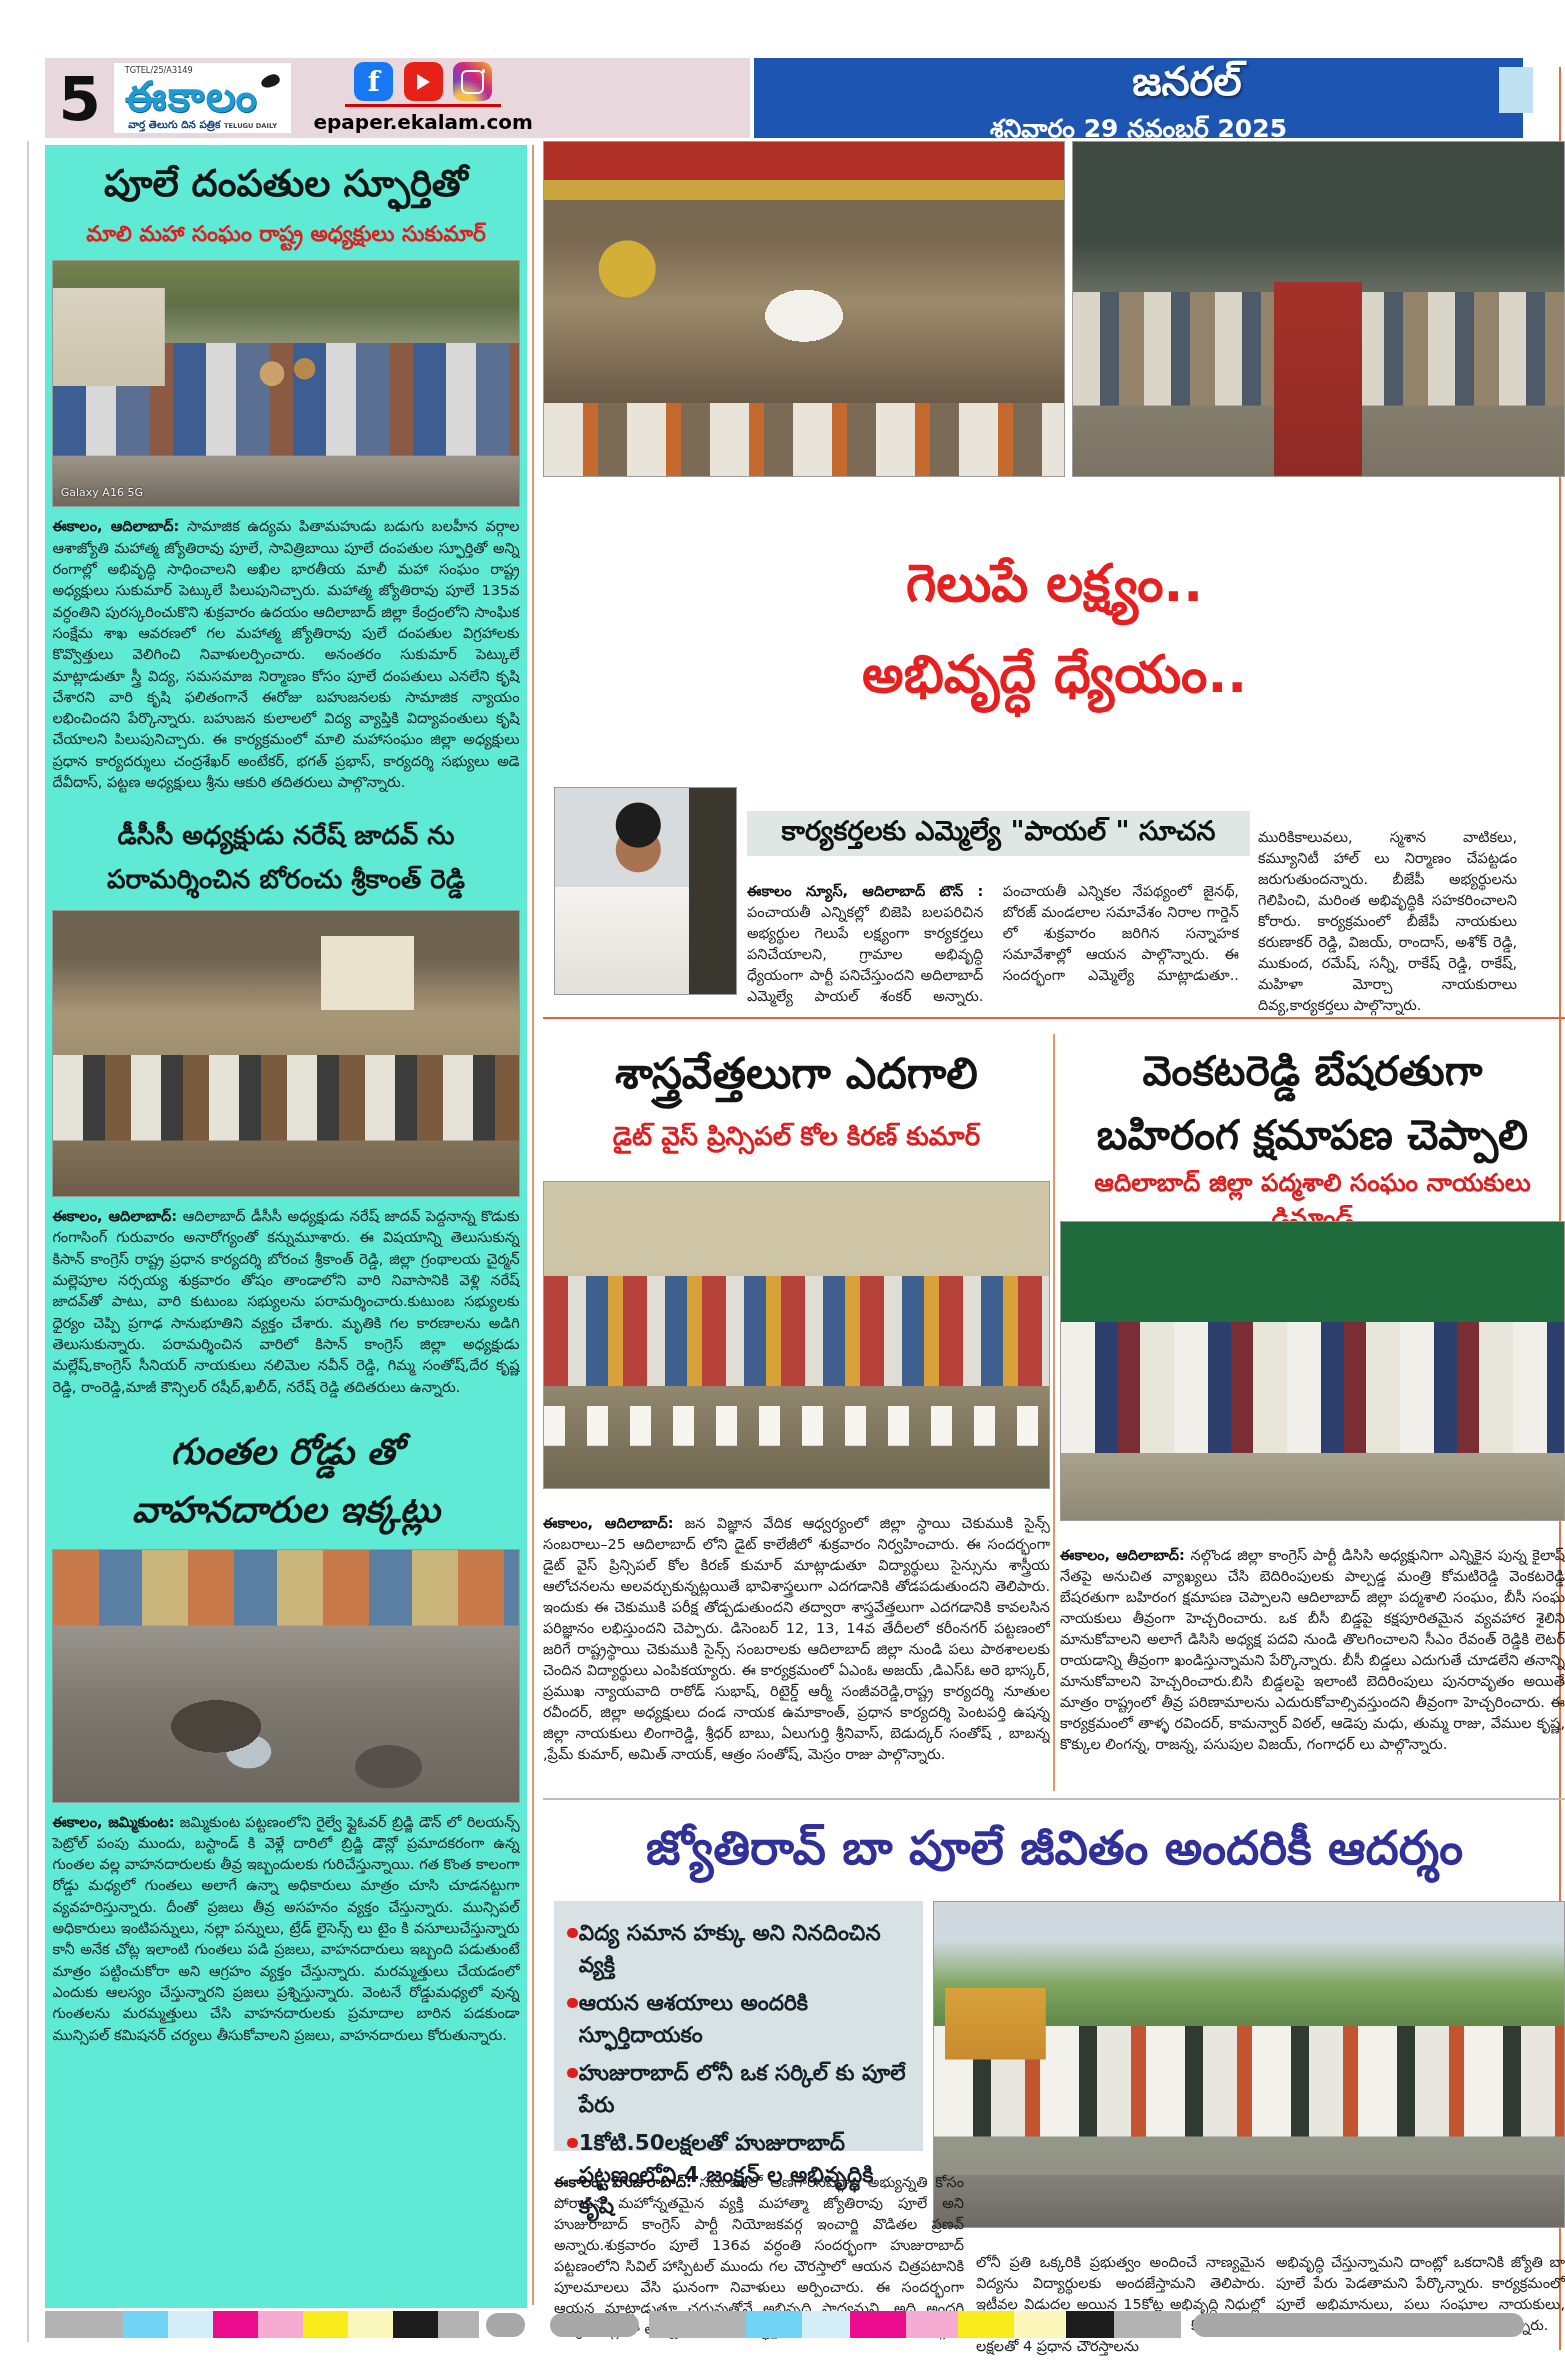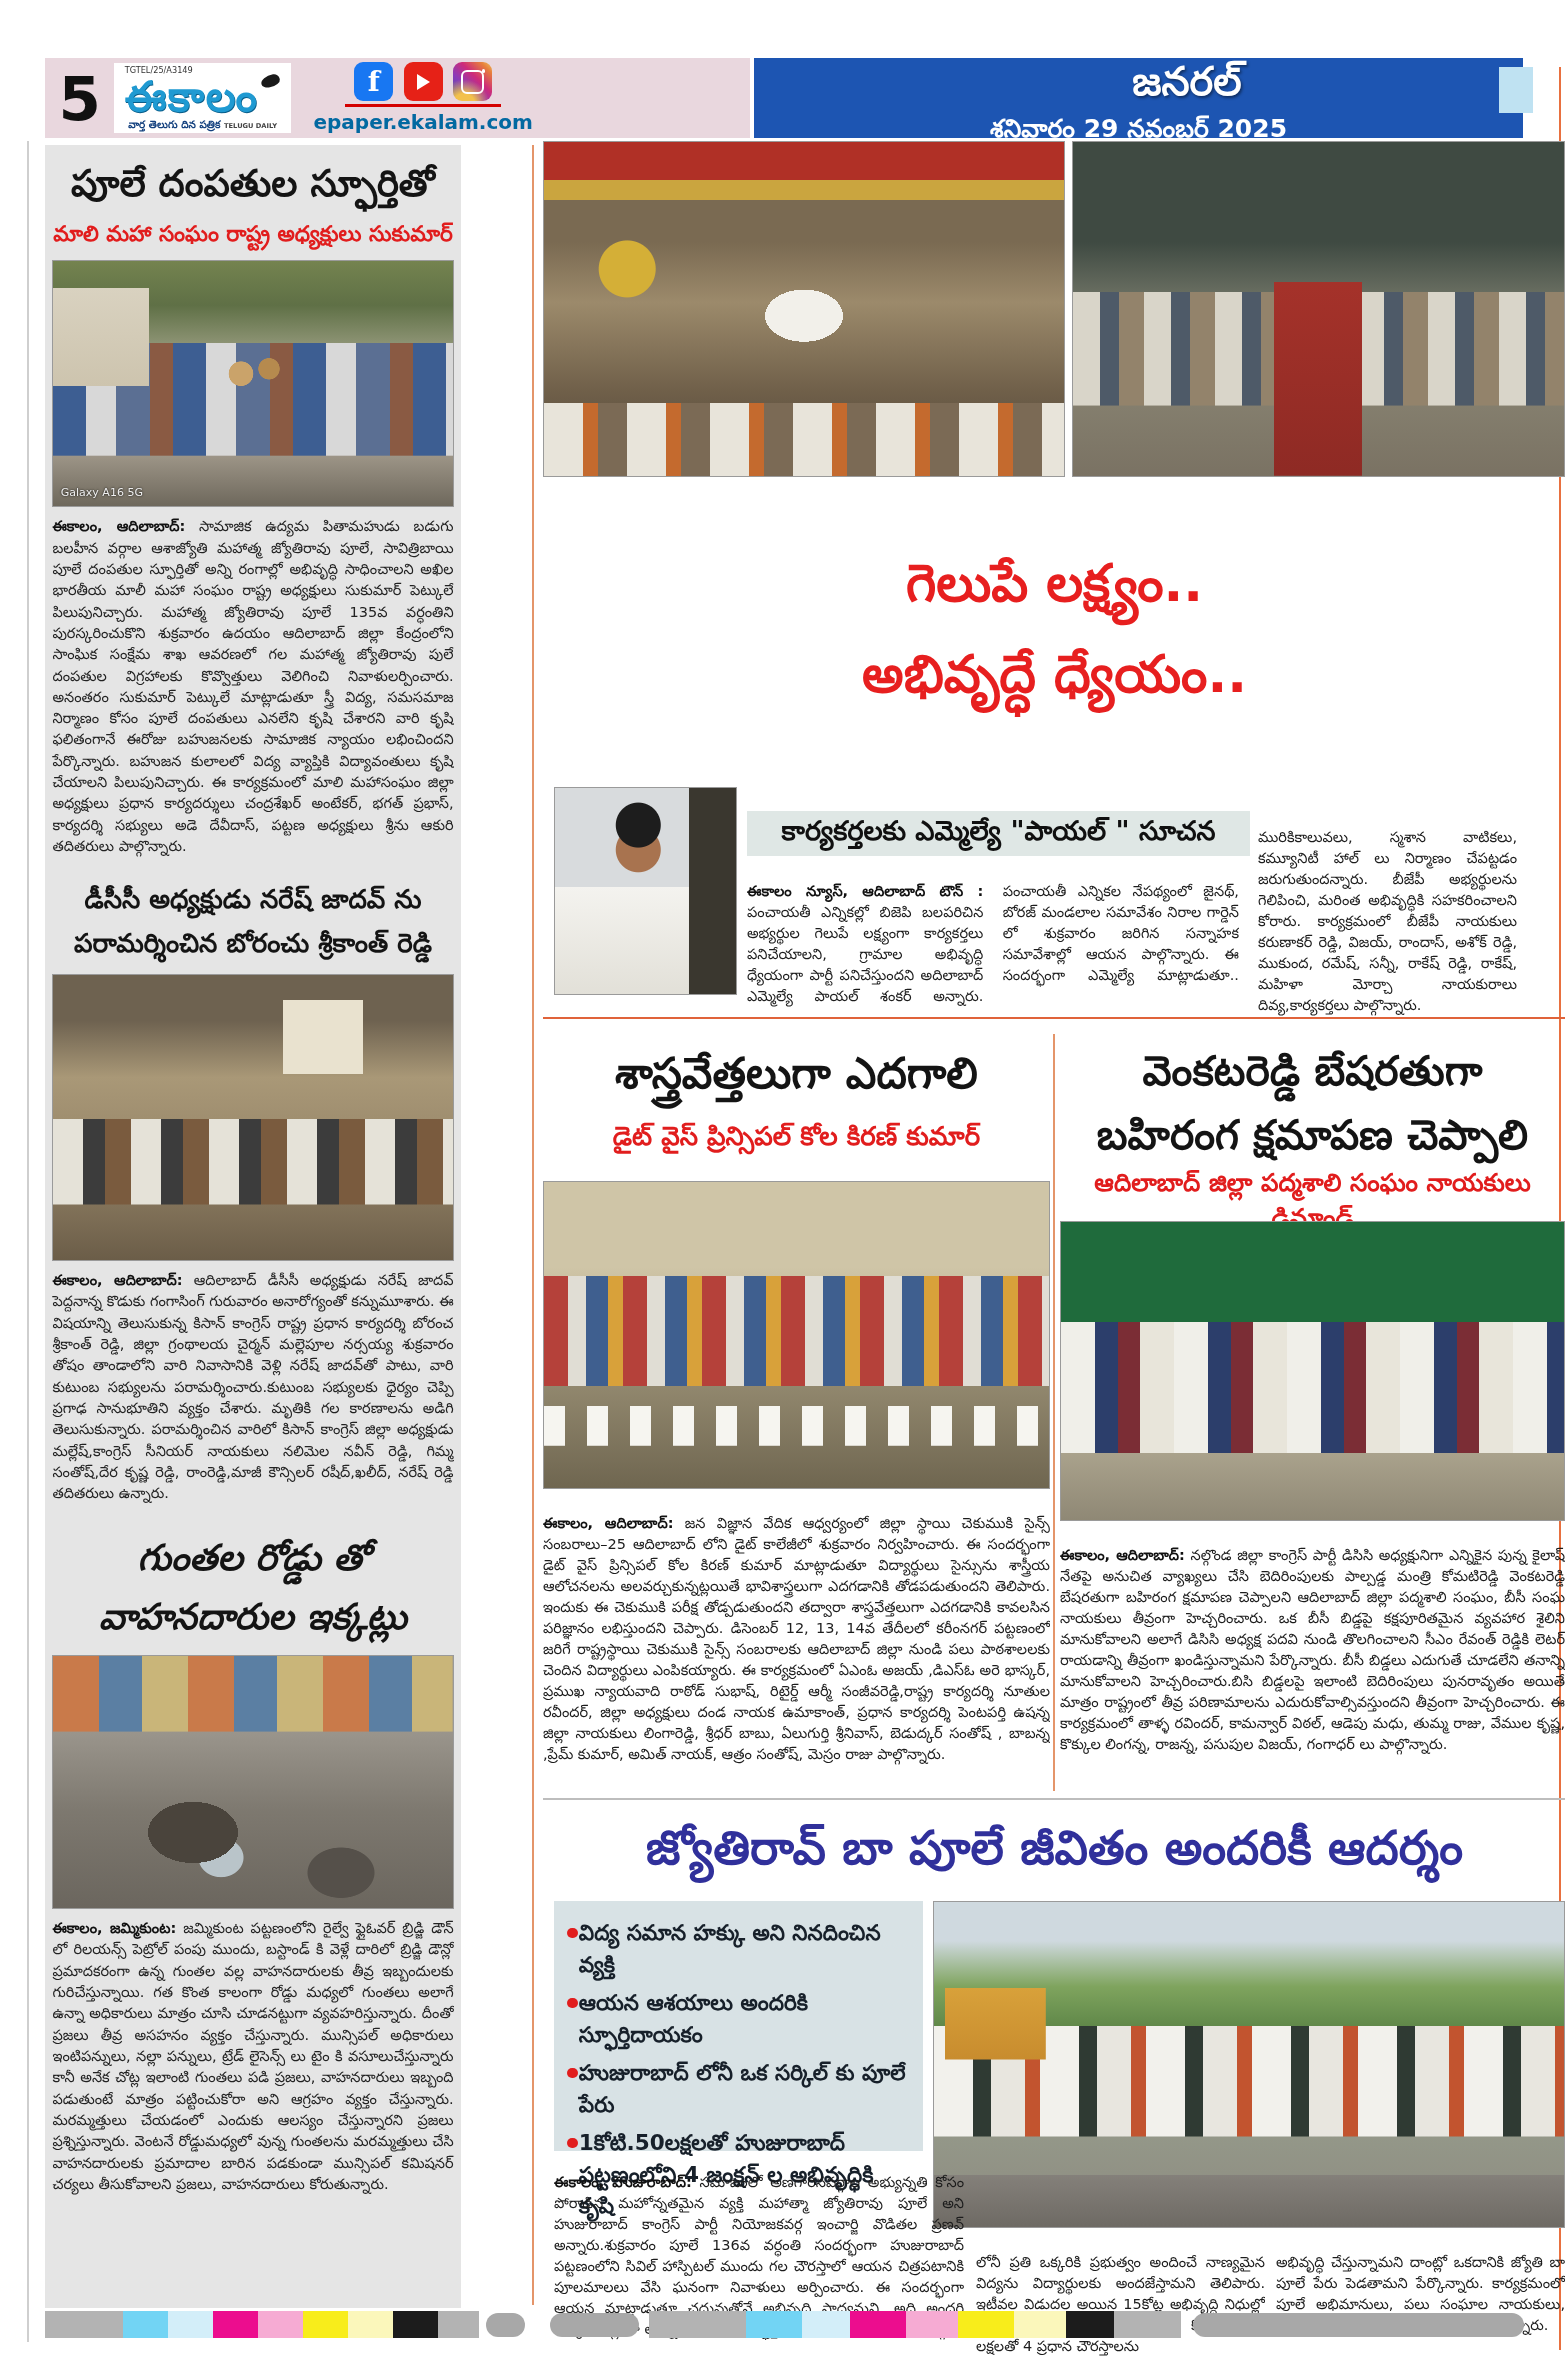--- a/index.html
+++ b/index.html
@@ -20,35 +20,35 @@
   .icons-row{display:flex;gap:10.4px;align-items:center;}
   .ic{width:39px;height:39px;border-radius:9px;display:flex;align-items:center;justify-content:center;position:relative;}
   .fb{background:#1877f2;color:#fff;font-size:28px;font-weight:800;font-family:"DejaVu Serif",serif;}
   .yt{background:#e62117;}
   .play{width:0;height:0;border-left:13.4px solid #fff;border-top:8.2px solid transparent;border-bottom:8.2px solid transparent;}
   .ig{background:radial-gradient(circle at 28% 110%,#f3c14b 0 22%,transparent 50%),
       linear-gradient(45deg,#4457a8,#8a3ab9 35%,#cd2b7a 60%,#e77e3c 85%,#f0c35e);}
   .lens{width:19.3px;height:19.3px;border:2.2px solid #fff;border-radius:6px;}
   .dot{position:absolute;top:6.7px;right:6.7px;width:3.7px;height:3.7px;border-radius:50%;background:#fff;}
   .social-rule{width:156px;height:2.2px;background:#d40000;}
-  .site-url{font-size:20px;font-weight:700;color:#0369a1;}
+  .site-url{font-size:20px;font-weight:700;color:#000000;}
   .header-right{position:absolute;left:754px;top:58px;width:769px;height:80px;background:#1d55b2;
                 display:flex;align-items:center;box-sizing:border-box;padding:0 13.4px;flex-direction:column;}
   .section-name{font-size:40px;font-weight:800;color:#ffffff;margin-left:97px;text-shadow:1.5px 2.2px 3px rgba(0,0,0,.45);}
   .hdr-divider{width:3px;height:54px;background:#ffffff;margin:0 52px 0 126px;}
   .hdr-date{font-size:25px;font-weight:700;color:#ffffff;}
   .hdr-endcap{position:absolute;right:-10.4px;top:9px;width:34px;height:46px;background:#bfe2f2;}
   
   .vrule{position:absolute;background:#e4956a;width:2.2px;}
   .hrule-orange{position:absolute;background:#e0633a;height:2.2px;}
   .hrule-gray{position:absolute;background:#bdbdbd;height:2.2px;}
   .edge-left{position:absolute;left:27px;top:141px;width:1.5px;height:2201px;background:#cfcfcf;}
   .edge-right{position:absolute;left:1559px;top:67px;width:2.2px;height:2283px;background:#e8703f;}
   
-  .left-col{position:absolute;left:45px;top:145px;width:416px;height:2163px;background:#e5e5e5;
+  .left-col{position:absolute;left:45px;top:145px;width:482px;height:2163px;background:#5eead4;
             box-sizing:border-box;padding:4.5px 7.4px;}
   .head-black{font-weight:800;color:#141414;text-align:center;line-height:1.62;}
   .h-a1{font-size:37px;margin-top:4.5px;}
   .h-a2{font-size:26px;line-height:1.7;margin-top:19.3px;}
   .h-a3{font-size:36px;margin-top:25px;font-style:italic;}
   .sub-red{font-size:21.6px;font-weight:800;color:#e11d1d;text-align:center;margin-top:7.4px;}
   .photo{position:relative;overflow:hidden;border:0.7px solid #9a9a9a;box-sizing:border-box;}
   .body-txt{font-size:14.5px;line-height:1.47;text-align:justify;color:#222;overflow:hidden;margin-top:9px;}
   .dl{font-weight:800;color:#111;}
   .watermark{position:absolute;left:7.4px;bottom:7.4px;font-size:11px;color:#f0f0f0;text-shadow:0 0 2.2px #000;}

